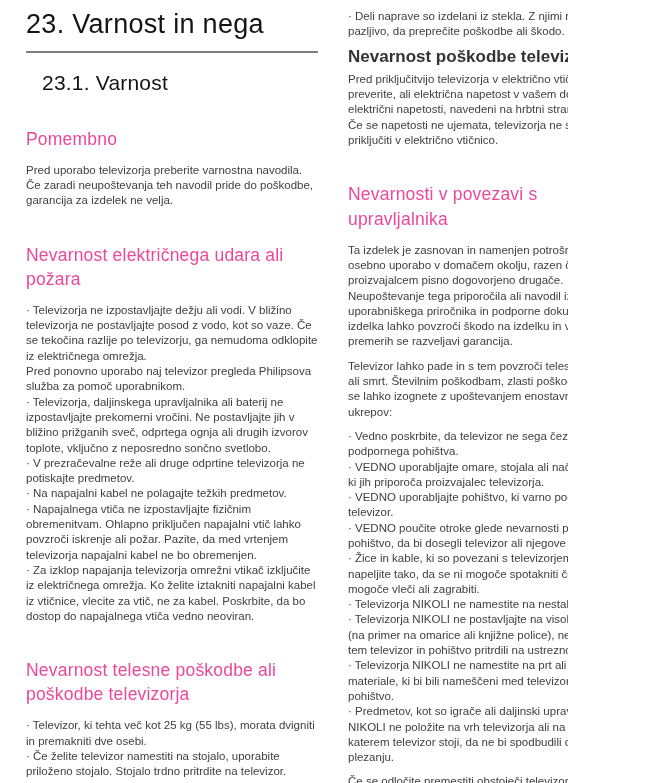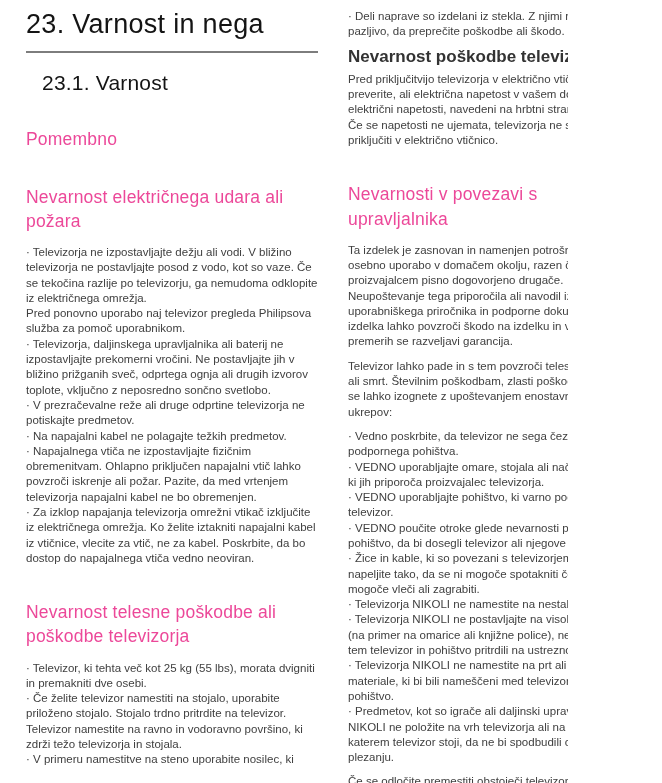--- a/index.html
+++ b/index.html
@@ -82,20 +82,21 @@
 <div class="page">
   <div class="columns">
 
     <div class="col col-left">
       <h1 class="doc-title">23. Varnost in nega</h1>
       <hr class="title-rule">
 
       <h2 class="section-title">23.1. Varnost</h2>
 
       <h3 class="subheading first">Pomembno</h3>
+      <p class="body-text">Pred uporabo televizorja preberite varnostna navodila. Če zaradi neupoštevanja teh navodil pride do poškodbe, garancija za izdelek ne velja.</p>
 
       <h3 class="subheading">Nevarnost električnega udara ali požara</h3>
       <p class="body-text">· Televizorja ne izpostavljajte dežju ali vodi. V bližino televizorja ne postavljajte posod z vodo, kot so vaze. Če se tekočina razlije po televizorju, ga nemudoma odklopite iz električnega omrežja.
 Pred ponovno uporabo naj televizor pregleda Philipsova služba za pomoč uporabnikom.
 · Televizorja, daljinskega upravljalnika ali baterij ne izpostavljajte prekomerni vročini. Ne postavljajte jih v bližino prižganih sveč, odprtega ognja ali drugih izvorov toplote, vključno z neposredno sončno svetlobo.
 · V prezračevalne reže ali druge odprtine televizorja ne potiskajte predmetov.
 · Na napajalni kabel ne polagajte težkih predmetov.
 · Napajalnega vtiča ne izpostavljajte fizičnim obremenitvam. Ohlapno priključen napajalni vtič lahko povzroči iskrenje ali požar. Pazite, da med vrtenjem televizorja napajalni kabel ne bo obremenjen.
 · Za izklop napajanja televizorja omrežni vtikač izključite iz električnega omrežja. Ko želite iztakniti napajalni kabel iz vtičnice, vlecite za vtič, ne za kabel. Poskrbite, da bo dostop do napajalnega vtiča vedno neoviran.</p>
 

